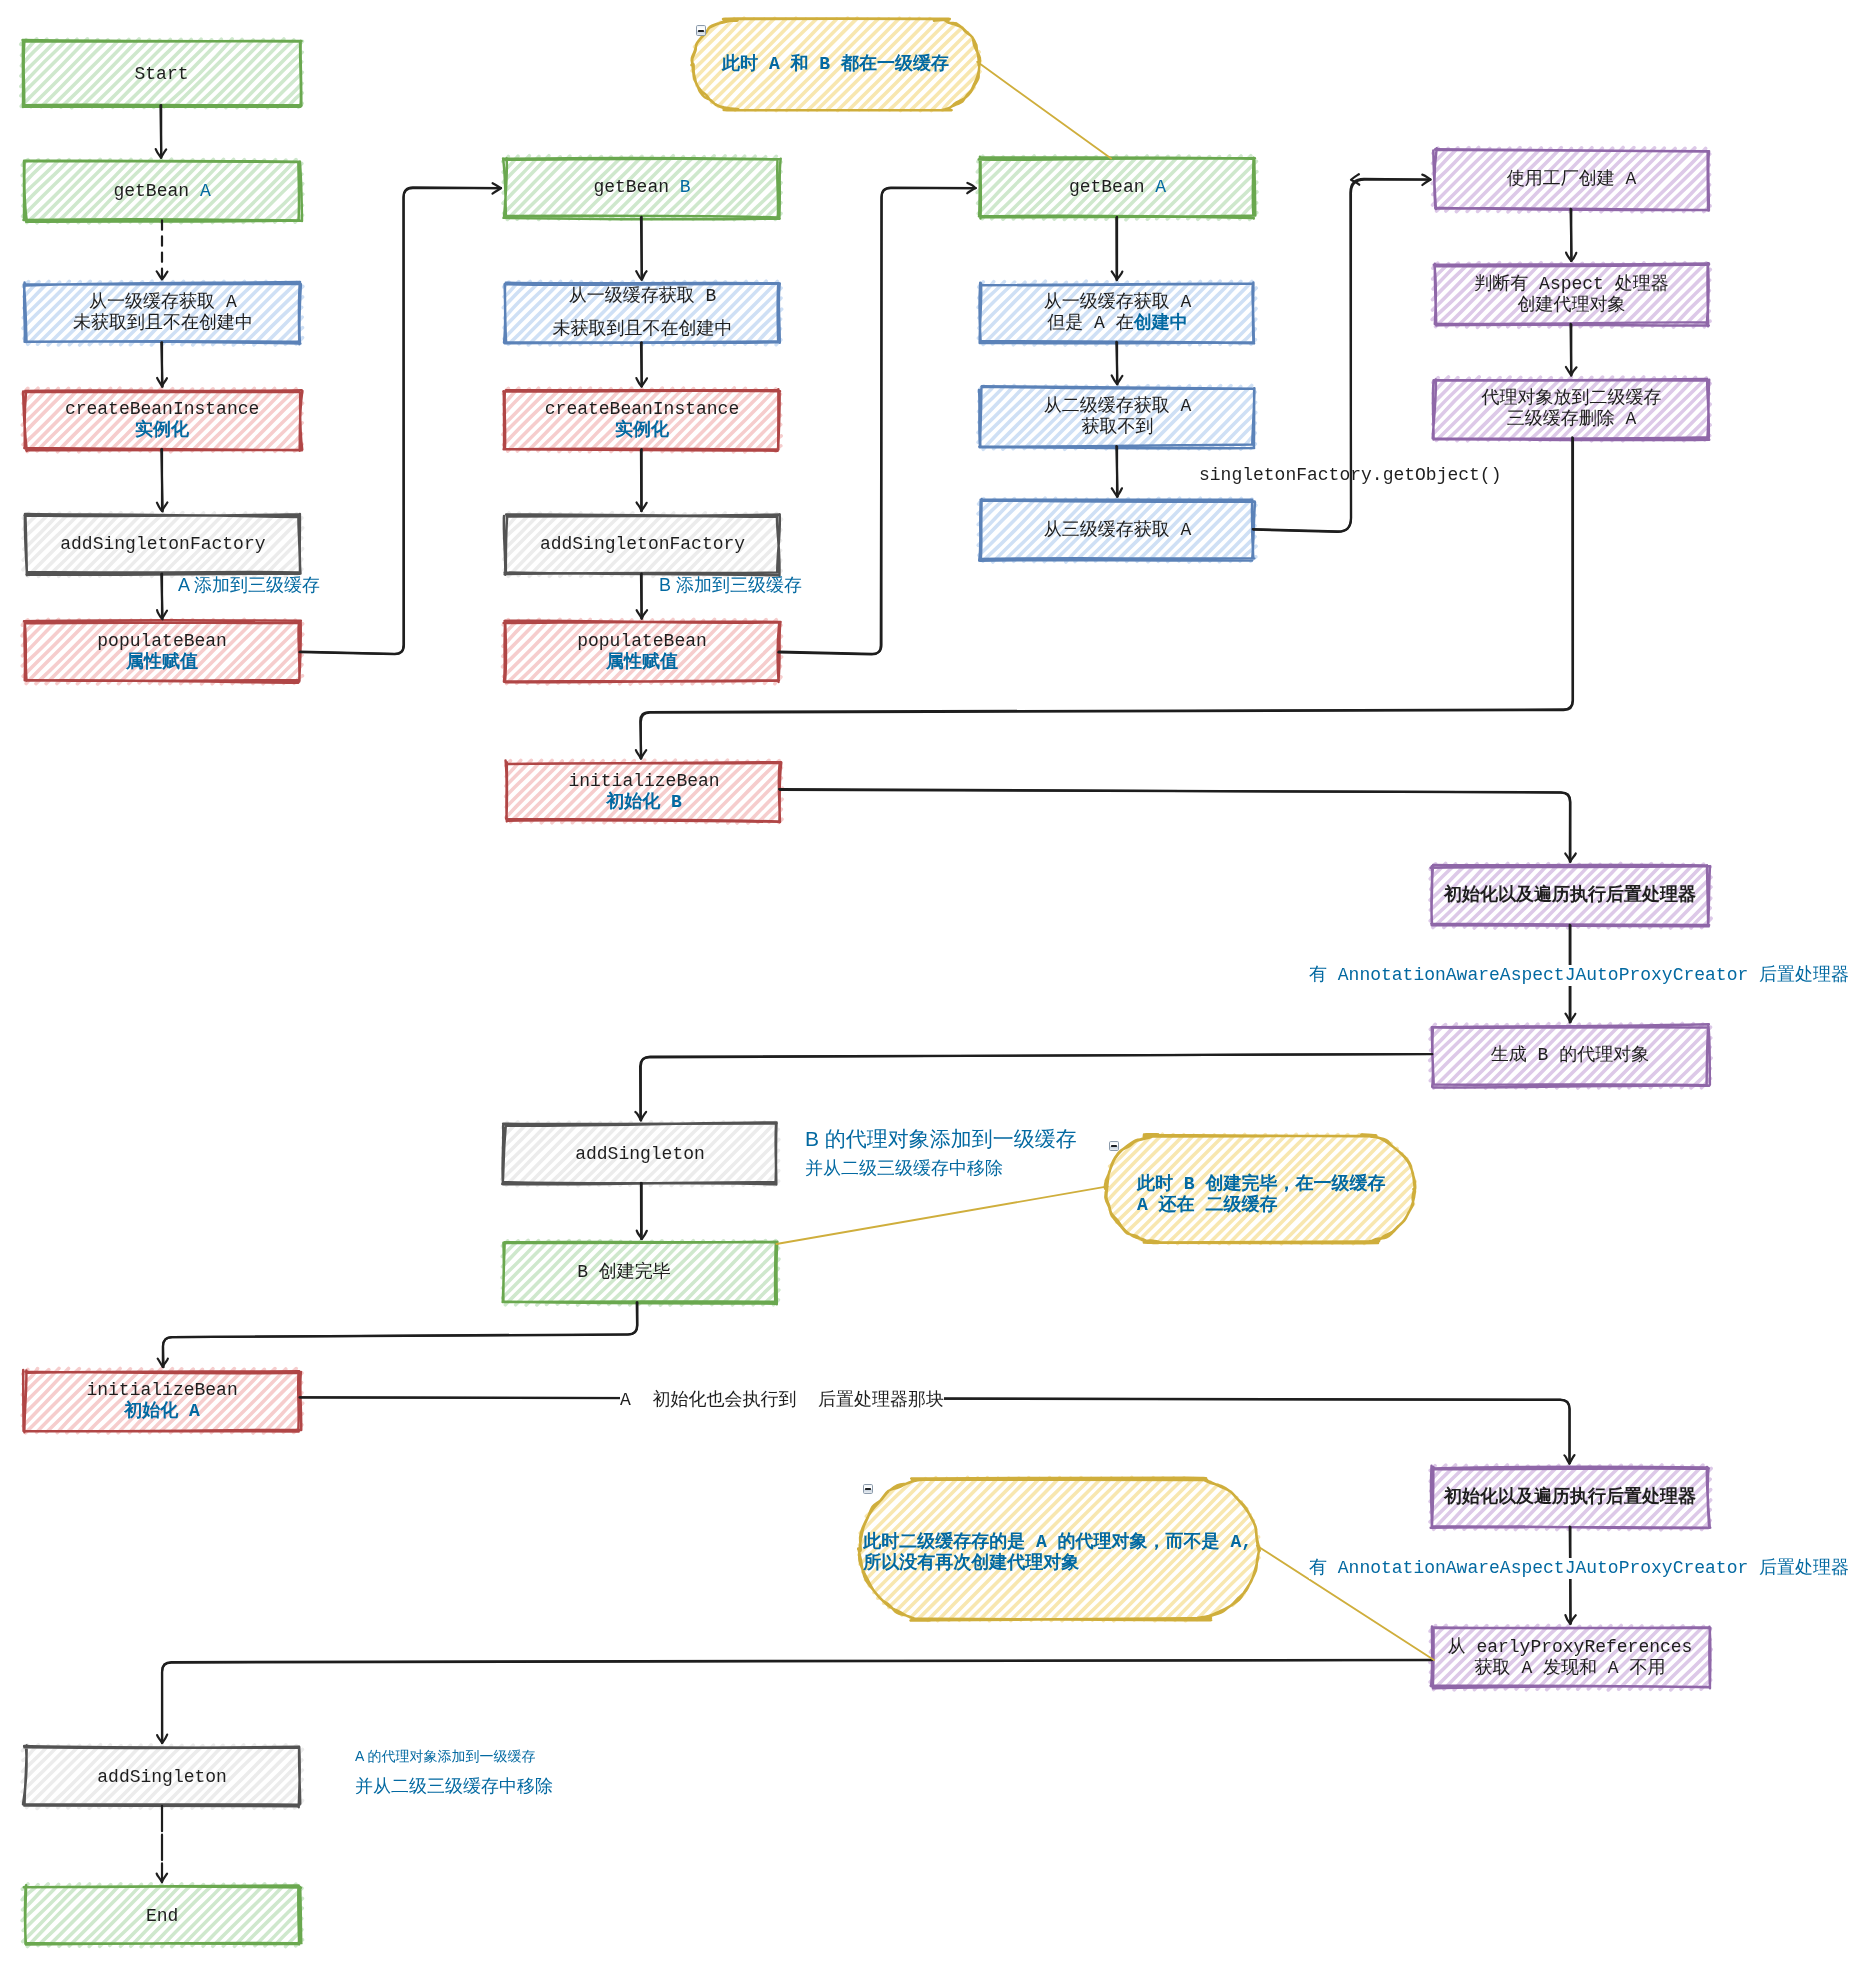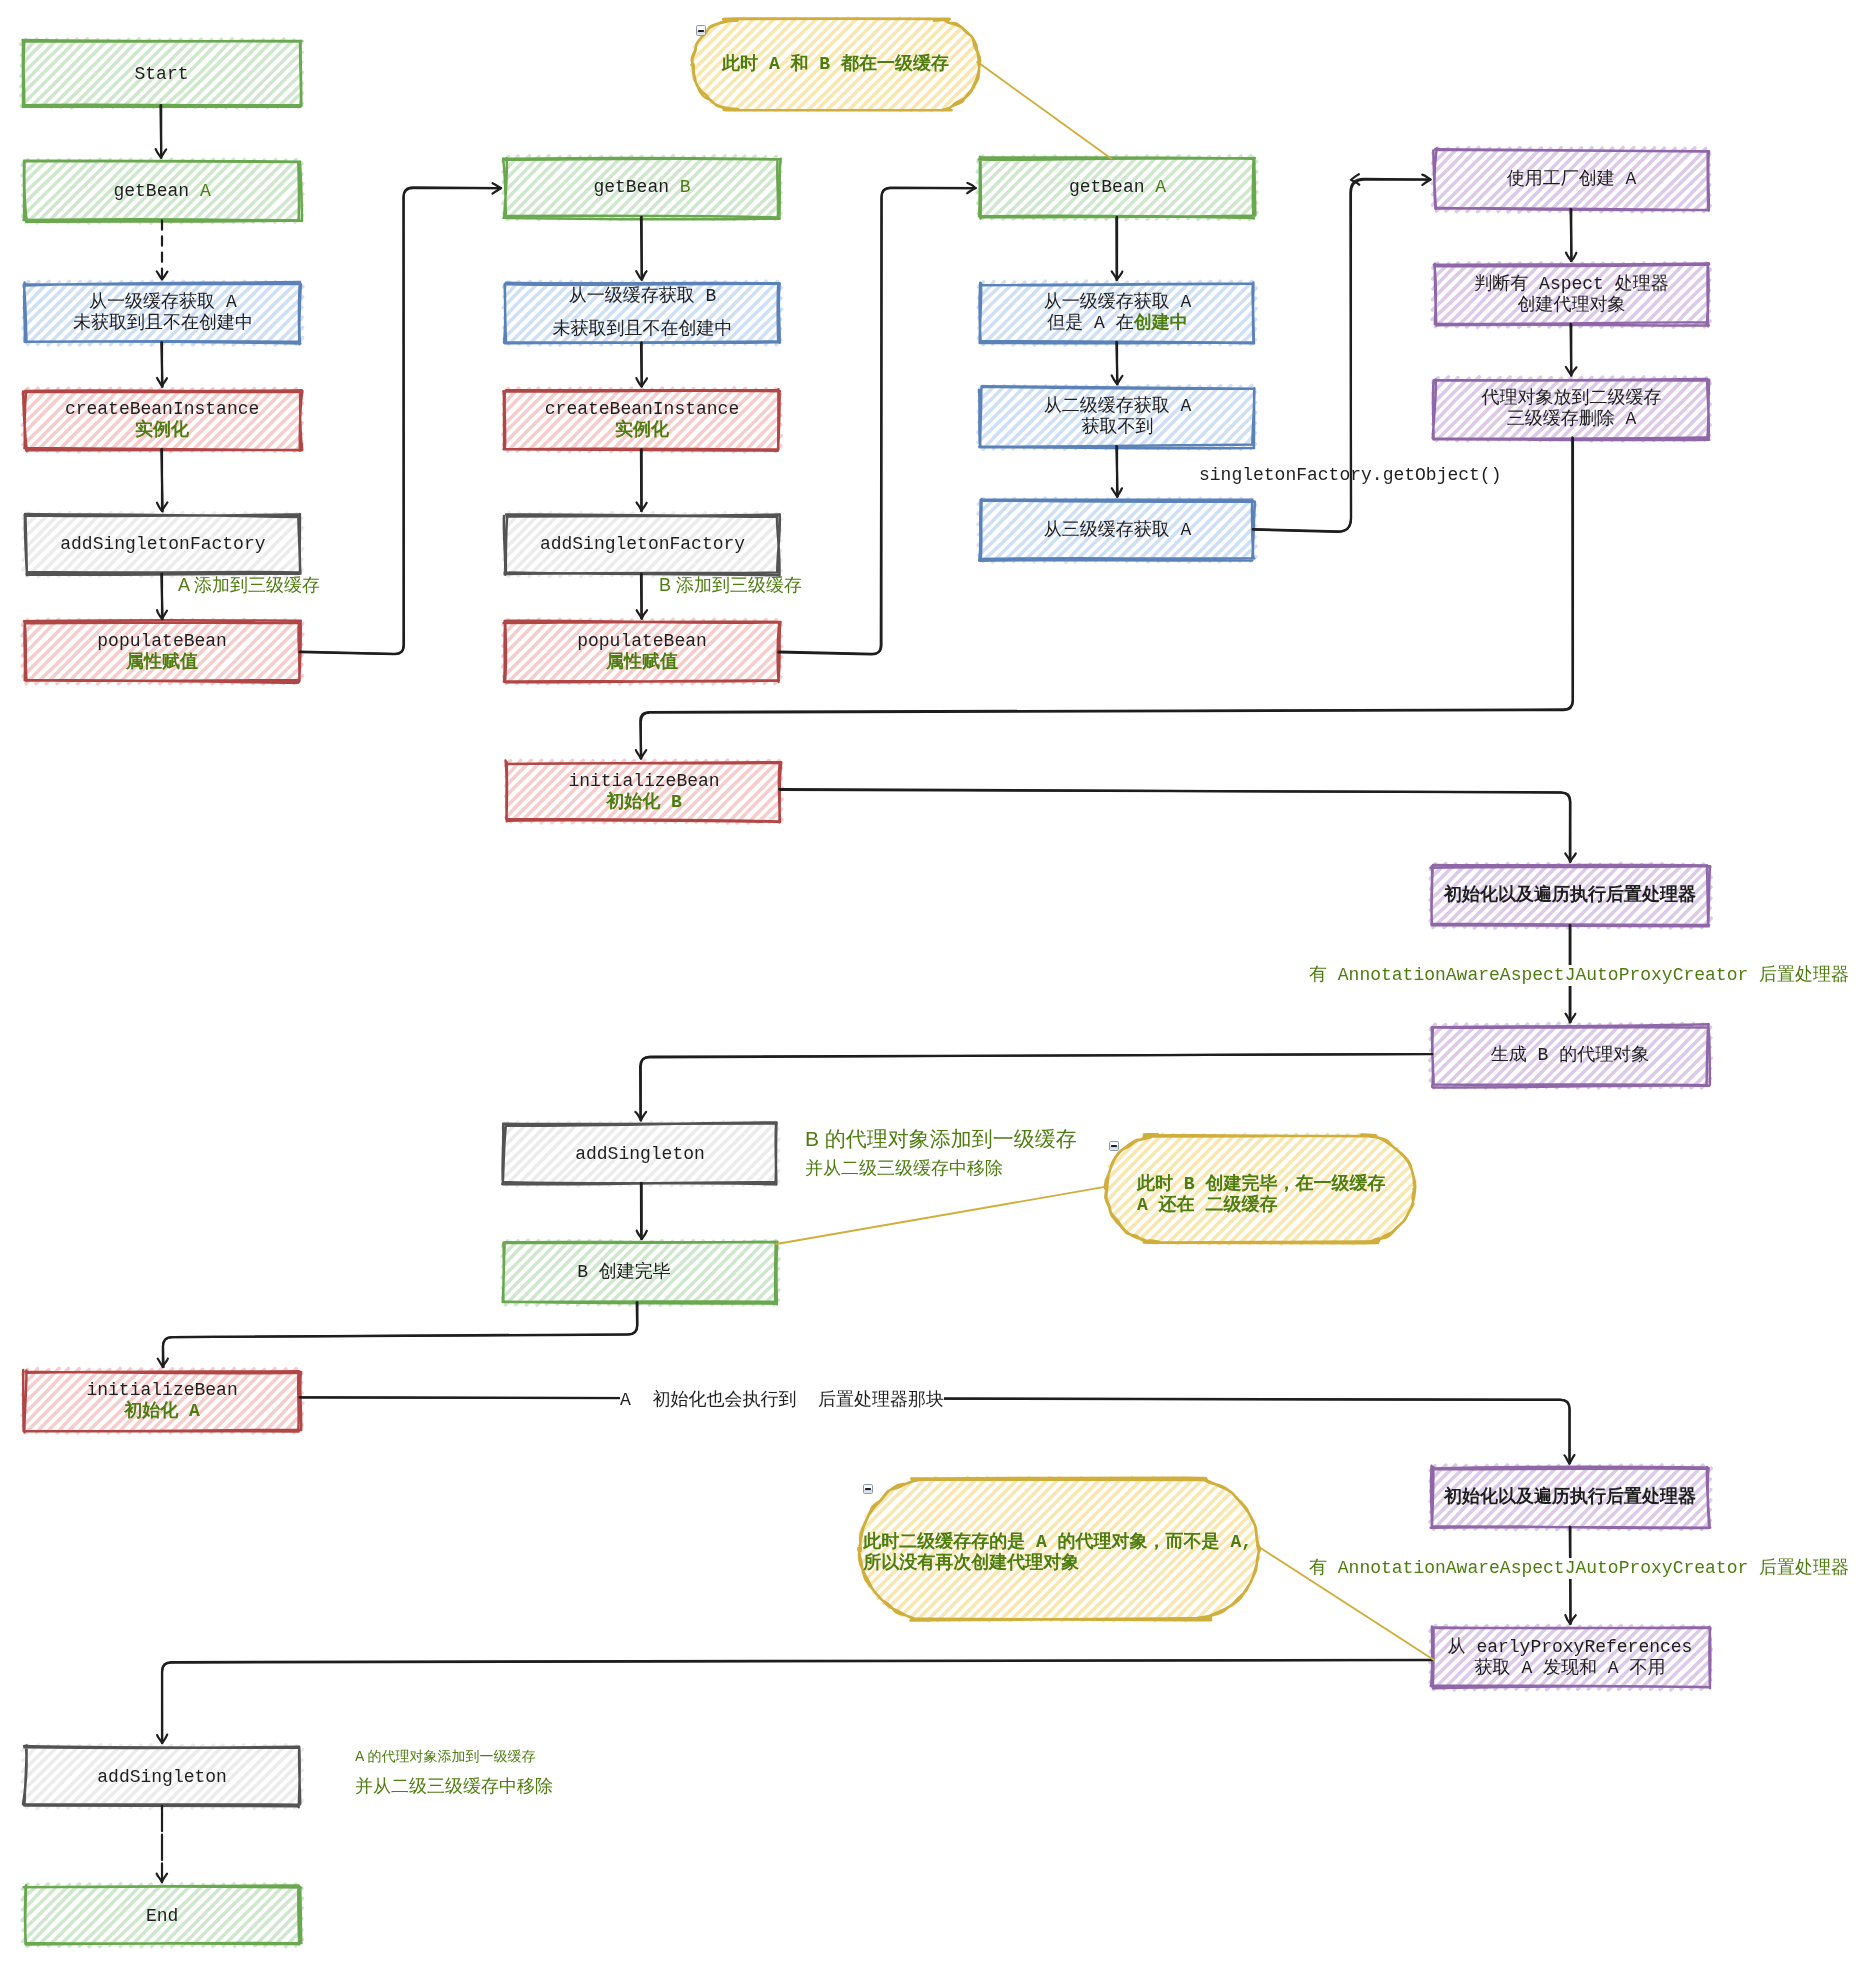--- a/index.html
+++ b/index.html
@@ -10,21 +10,21 @@
   svg#scene{position:absolute;left:0;top:0;width:1868px;height:1966px;display:block;}
   .hach{fill:none;stroke-width:4.2;stroke-linecap:round;stroke-linejoin:round;}
   .outl{fill:none;stroke-width:2.9;stroke-linecap:round;stroke-linejoin:round;}
   .conn{fill:none;stroke-linecap:round;stroke-linejoin:round;}
   .node-text{position:absolute;display:flex;flex-direction:column;
      align-items:center;justify-content:center;text-align:center;
      pointer-events:none;white-space:pre;font-size:18px;line-height:21px;}
   .t-mono{font-family:"Liberation Mono","DejaVu Sans Mono",monospace;}
   .t-sans{font-family:"Liberation Sans","DejaVu Sans",sans-serif;}
   .ink{color:#1e1e1e;}
-  .pink{color:#4d7c0f;}
+  .pink{color:#0369a1;}
   .bold{font-weight:700;}
   .lbl{position:absolute;white-space:pre;pointer-events:none;line-height:21px;}
   .collapse-btn{position:absolute;width:10.2px;height:10.2px;border:0.8px solid #8b9aab;
      background:linear-gradient(#eef3f8 0%,#ffffff 30%,#ffffff 45%,#c8d2dd 62%,#e9eef3 100%);
      border-radius:1.7px;box-sizing:border-box;display:flex;align-items:center;
      justify-content:center;}
   .collapse-btn i{display:block;width:6px;height:2px;background:#1d2125;border-radius:0.4px;margin-top:0.8px;}
 </style>
 </head>
 <body>

